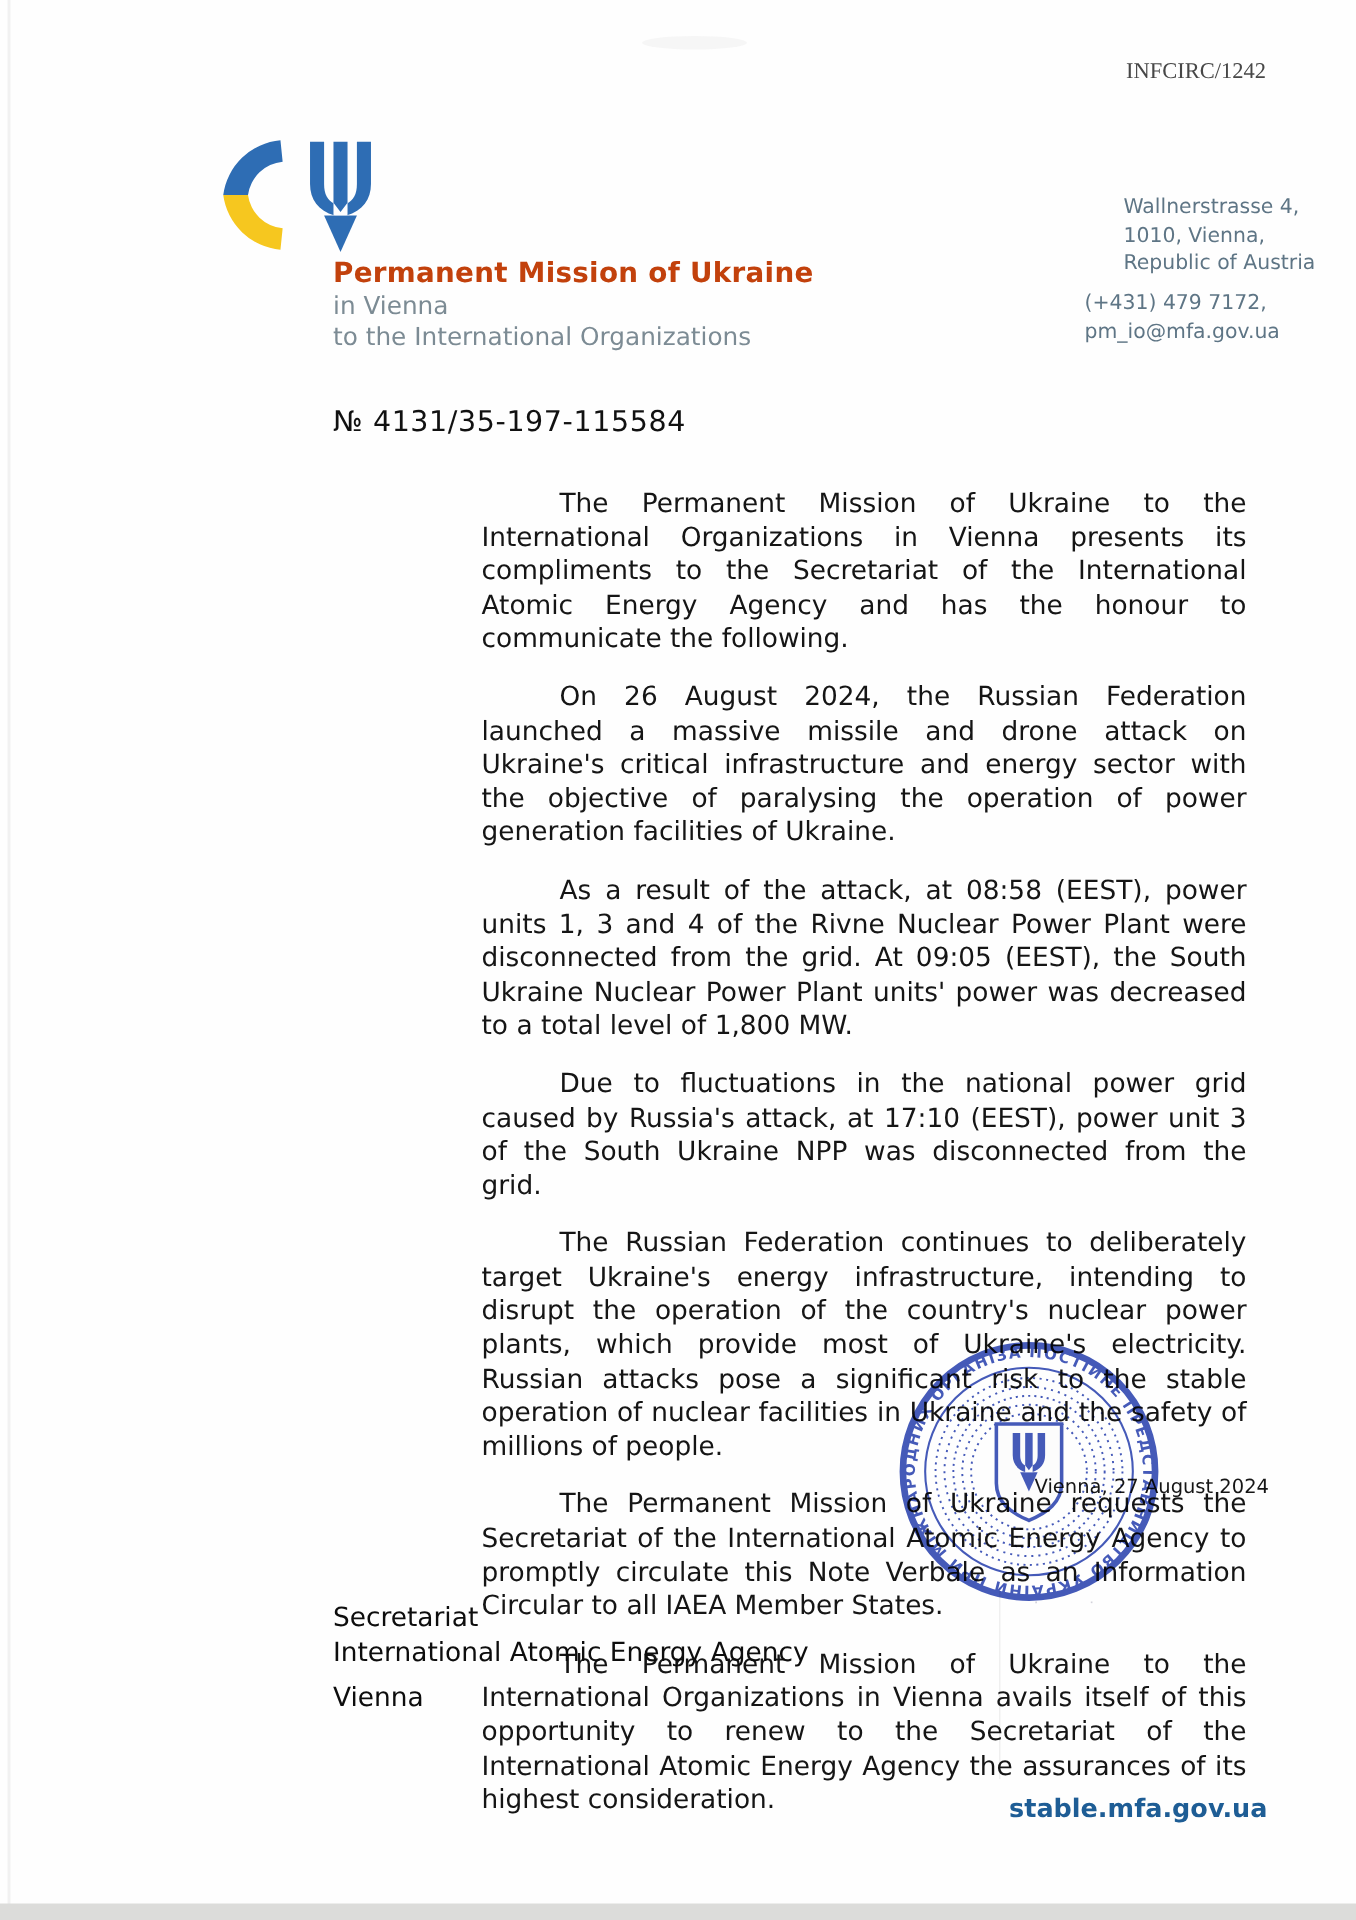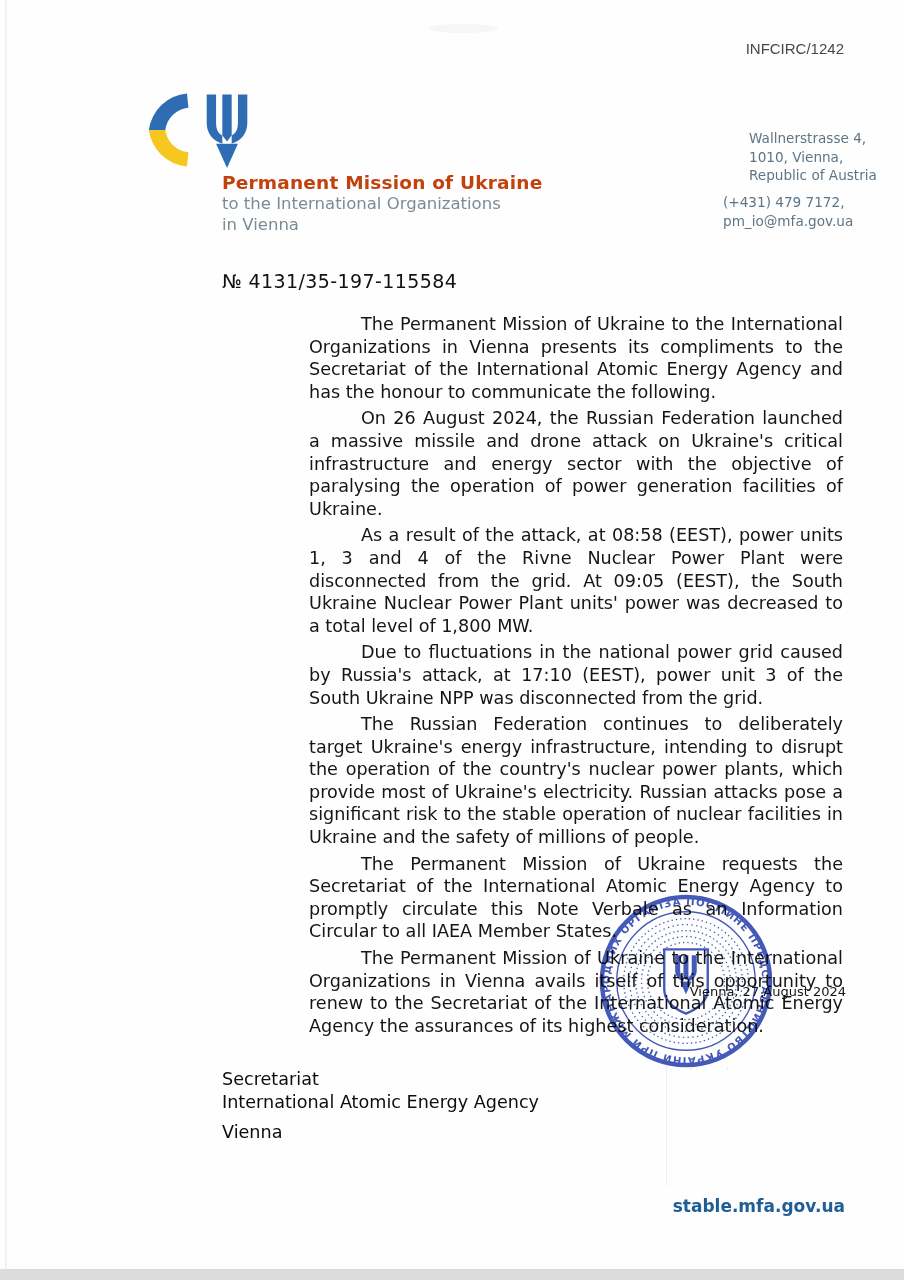--- a/index.html
+++ b/index.html
@@ -9,36 +9,36 @@
     font-family:"DejaVu Sans","Liberation Sans",sans-serif;
     color:#1c1c1c;
   }
   
   .edge-left{position:absolute;left:5px;top:0;width:2px;height:100%;background:rgba(0,0,0,0.05);}
   .edge-bottom{position:absolute;left:0;bottom:0;width:100%;height:11px;background:#dcdcda;}
   .smudge-top{position:absolute;left:428px;top:24px;width:70px;height:9px;border-radius:50%;background:rgba(90,90,90,0.05);}
   .fold-line{position:absolute;left:666px;top:1058px;width:1px;height:128px;background:rgba(0,0,0,0.06);}
   .pencil-marks{position:absolute;left:688px;top:1066px;font-size:11px;color:rgba(80,80,110,0.25);letter-spacing:14px;}
 
-  .doc-ref{position:absolute;top:40px;right:60px;font-size:15px;color:#474747;font-family:Liberation Sans, sans-serif;text-align:right;}
+  .doc-ref{position:absolute;top:40px;right:60px;font-size:15px;color:#474747;font-family:Liberation Serif, serif;text-align:right;}
 
   
   .logo-crescent{position:absolute;left:146px;top:86px;}
   .logo-trident{position:absolute;left:202px;top:94px;}
   .org-block{position:absolute;left:222px;top:172px;line-height:21px;}
   .org-name{font-size:18.5px;font-weight:bold;color:#c2410c;letter-spacing:.2px;}
   .org-sub{font-size:16.5px;color:#7c8b94;}
   .addr-block{position:absolute;left:723px;top:129px;font-size:13.6px;line-height:18.6px;color:#5e7585;margin-left:26px;}
   .contact-block{position:absolute;left:723px;top:193px;font-size:13.6px;line-height:18.6px;color:#5e7585;}
 
   .ref-number{position:absolute;left:222px;top:270px;font-size:19px;color:#111;letter-spacing:.4px;}
 
   
   .letter-body{position:absolute;left:305px;top:309px;width:542px;font-size:17.6px;line-height:22.6px;color:#151515;}
-  .letter-body p{margin:4px;text-align:justify;text-align-last:left;text-indent:52px;}
+  .letter-body p{margin:16px;text-align:justify;text-align-last:left;text-indent:52px;}
 
   .date-line{position:absolute;left:540px;top:984px;width:306px;text-align:right;font-size:13px;color:#151515;}
 
   
   .stamp{position:absolute;left:597px;top:892px;width:178px;height:178px;mix-blend-mode:multiply;opacity:.88;}
 
   .recipient{position:absolute;left:222px;top:1027px;font-size:17.6px;font-weight:normal;line-height:23px;color:#0d0d0d;margin-top:41px;}
   .recipient .city{margin-top:7px;}
 
   .footer-site{position:absolute;right:59px;top:1196px;font-size:17px;font-weight:bold;color:#1e5d95;}
@@ -65,22 +65,22 @@
       <path d="M6 0 H18 V36 C18 45 21 50 27 53 V63 C13 59 6 49 6 36 Z"></path>
       <path d="M58 0 H46 V36 C46 45 43 50 37 53 V63 C51 59 58 49 58 36 Z"></path>
       <path d="M26 0 H38 V63 H26 Z"></path>
       <path d="M18 63 H46 L32 94 Z"></path>
       <path d="M26 52 L32 60 L38 52 L38 63 L26 63 Z" fill="#fefefe"></path>
     </g>
   </svg>
 
   <div class="org-block">
     <div class="org-name">Permanent Mission of Ukraine</div>
+    <div class="org-sub">in Vienna</div>
     <div class="org-sub">to the International Organizations</div>
-    <div class="org-sub">in Vienna</div>
   </div>
 
   <div class="addr-block">
       <div>Wallnerstrasse 4,</div>
       <div>1010, Vienna,</div>
       <div>Republic of Austria</div>
     </div>
   <div class="contact-block">
       <div>(+431) 479 7172,</div>
       <div>pm_io@mfa.gov.ua</div>

